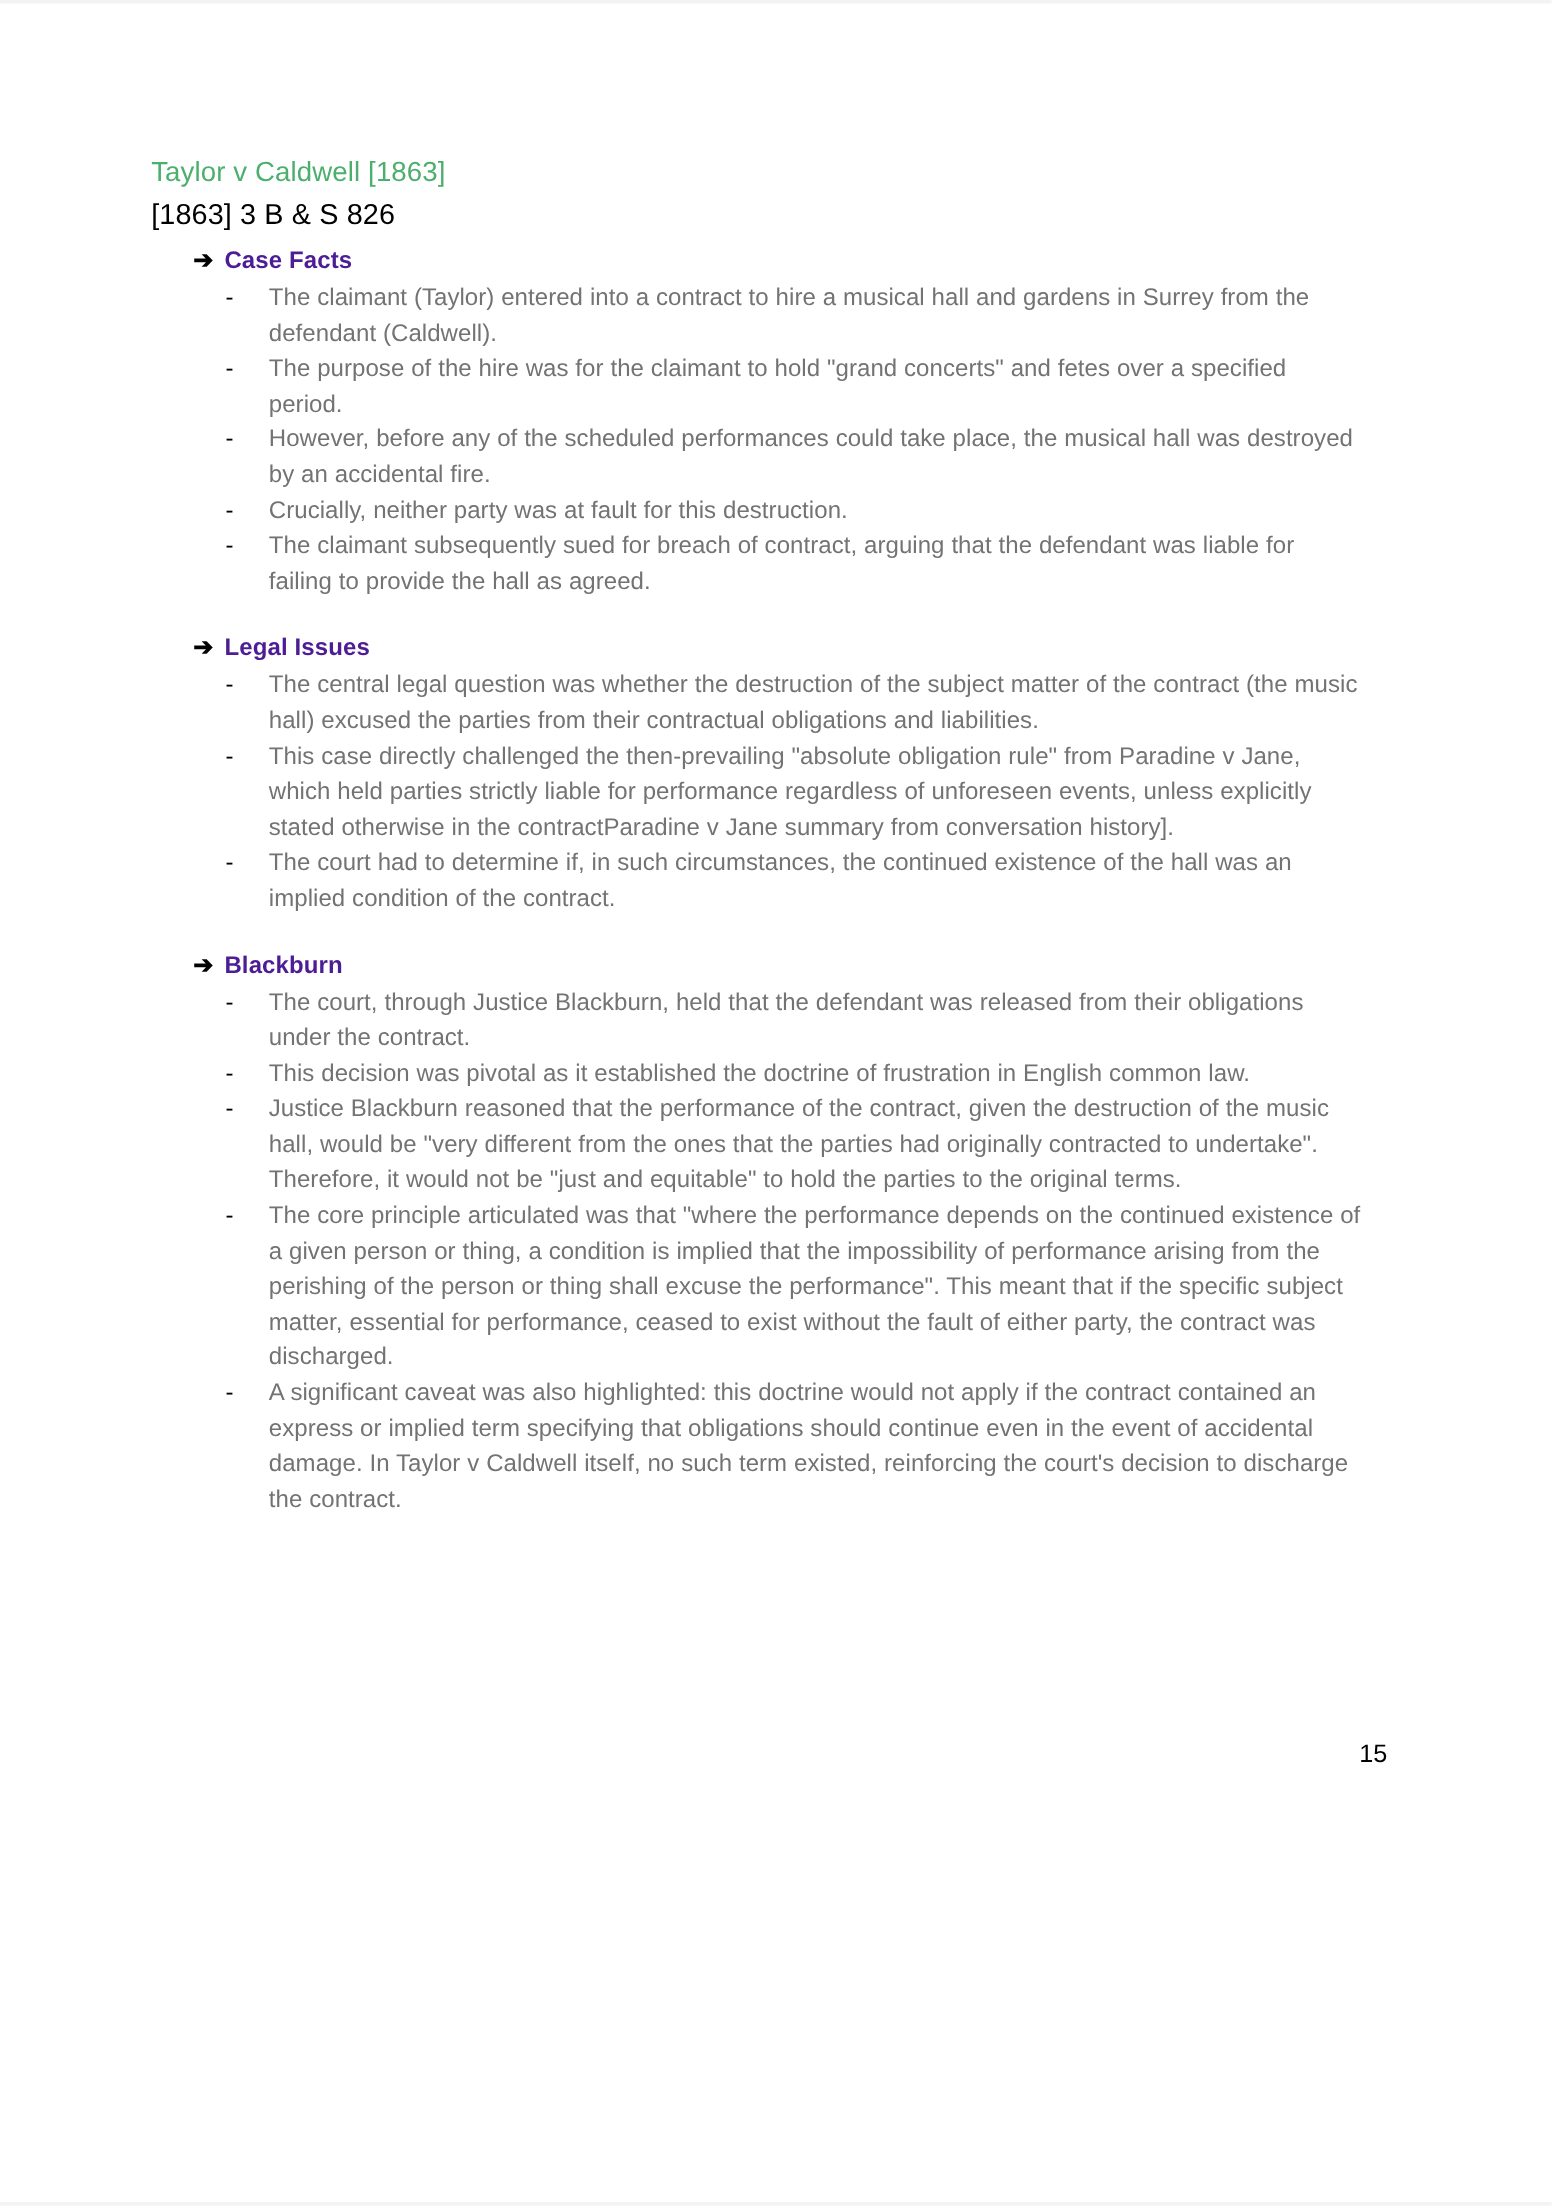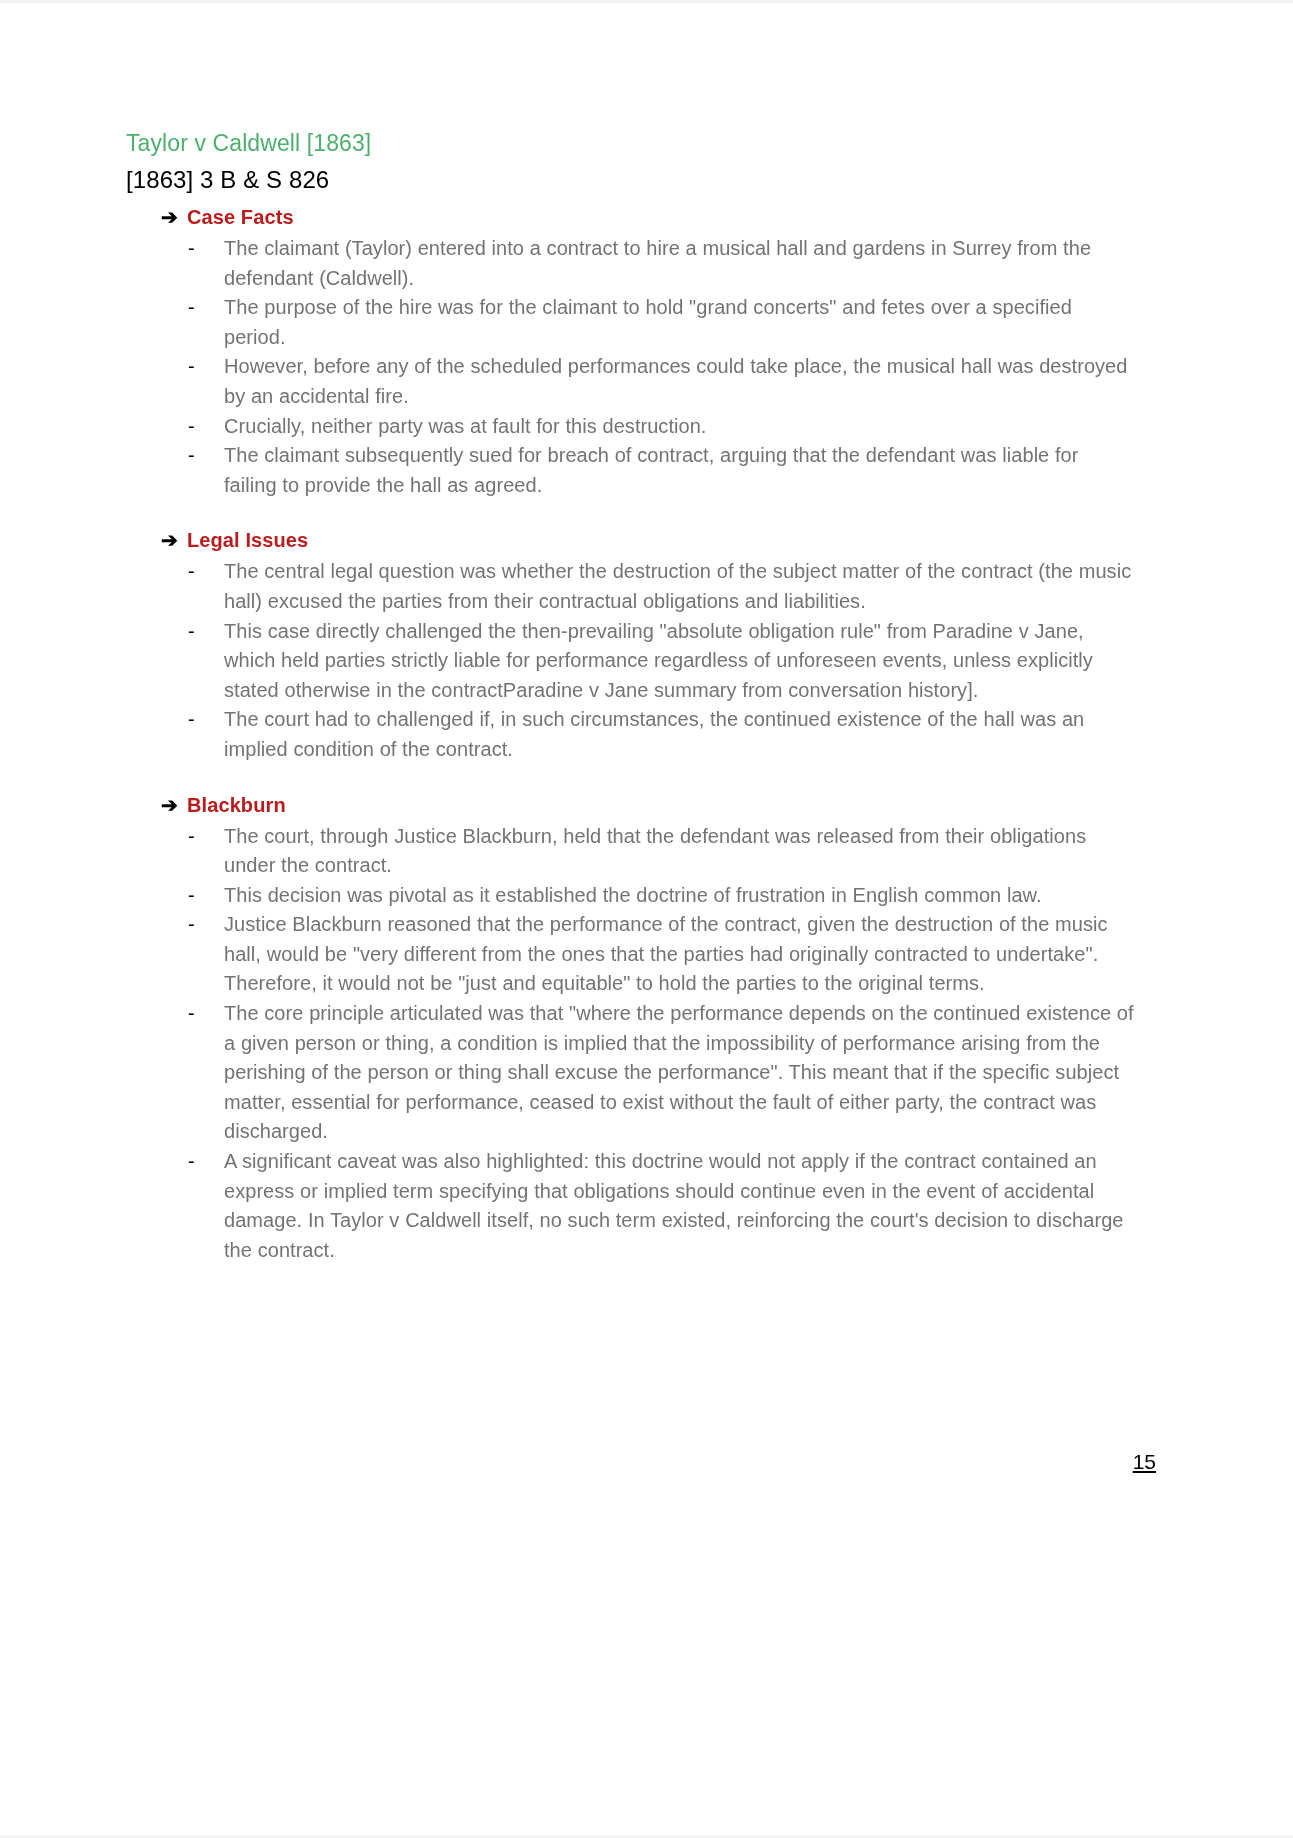--- a/index.html
+++ b/index.html
@@ -80,21 +80,21 @@
     flex: 0 0 26px;
     font-size: 20px;
     line-height: 29px;
     font-weight: bold;
     color: #000000;
   }
   .section-title {
     font-size: 20px;
     line-height: 29px;
     font-weight: bold;
-    color: #b91c1c;
+    color: #4c1d95;
     letter-spacing: 0.1px;
   }
 
   .bullets {
     list-style: none;
     margin: 0;
     padding: 0;
   }
   .bullet {
     display: flex;
@@ -119,21 +119,20 @@
     word-spacing: 0.1px;
   }
 
   .page-number {
     position: absolute;
     right: 137px;
     top: 1448px;
     font-size: 21px;
     line-height: 28px;
     color: #000000;
-    text-decoration: underline;
   }
 </style>
 </head>
 <body>
 
 <div class="page">
 
   <div class="edge-top"></div>
   <div class="edge-bottom"></div>
 
@@ -181,21 +180,21 @@
             <li class="bullet">
               <span class="dash-marker">-</span>
               <span class="bullet-text">The central legal question was whether the destruction of the subject matter of the contract (the music hall) excused the parties from their contractual obligations and liabilities.</span>
             </li>
             <li class="bullet">
               <span class="dash-marker">-</span>
               <span class="bullet-text">This case directly challenged the then-prevailing "absolute obligation rule" from Paradine v Jane, which held parties strictly liable for performance regardless of unforeseen events, unless explicitly stated otherwise in the contractParadine v Jane summary from conversation history].</span>
             </li>
             <li class="bullet">
               <span class="dash-marker">-</span>
-              <span class="bullet-text">The court had to challenged if, in such circumstances, the continued existence of the hall was an implied condition of the contract.</span>
+              <span class="bullet-text">The court had to determine if, in such circumstances, the continued existence of the hall was an implied condition of the contract.</span>
             </li>
           </ul>
         </div>
         <div class="section">
           <div class="section-head">
             <span class="arrow-icon">➔</span>
             <span class="section-title">Blackburn</span>
           </div>
           <ul class="bullets">
             <li class="bullet">

